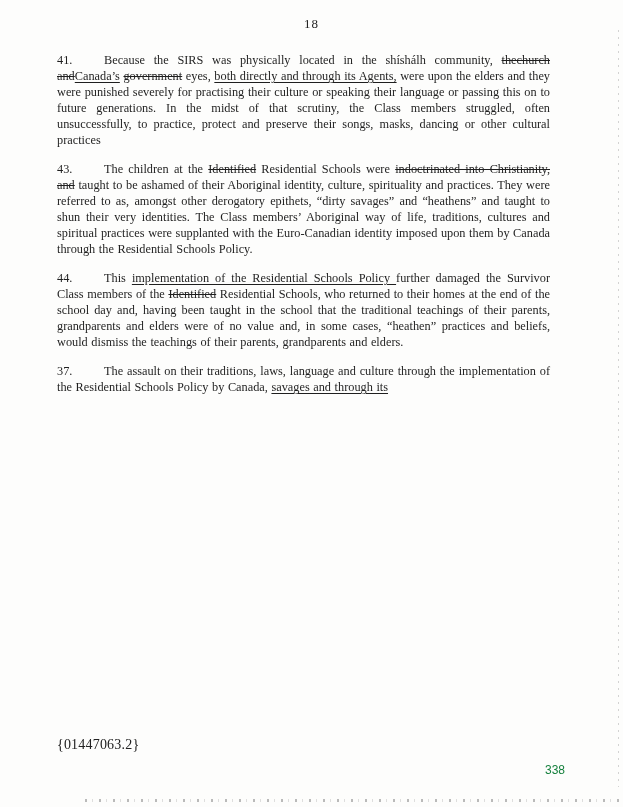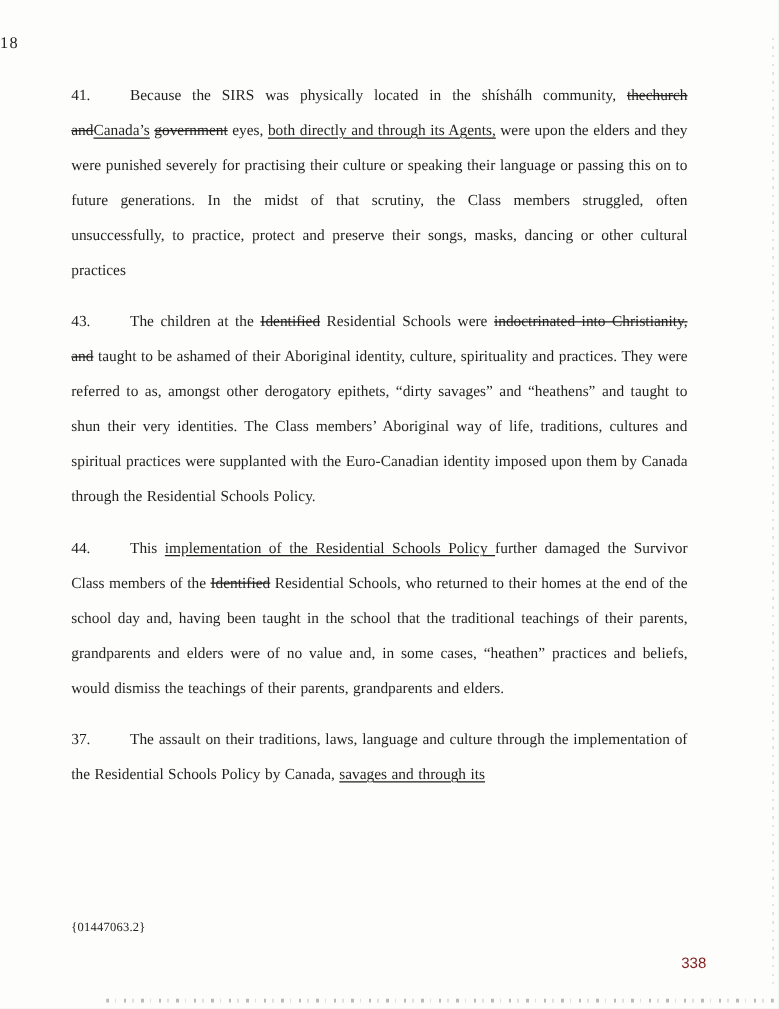--- a/index.html
+++ b/index.html
@@ -10,67 +10,67 @@
   .page {
     position: relative;
     width: 623px;
     height: 807px;
     background: #fdfdfc;
     overflow: hidden;
     font-family: "Liberation Serif", "DejaVu Serif", serif;
     color: #1f1f1f;
   }
   .header {
-    padding-top: 26px;
-    text-align: left;
+    padding-top: 15px;
+    text-align: center;
     line-height: 16px;
   }
   .top-num {
     font-size: 13px;
     letter-spacing: 1px;
   }
   .content {
     margin: 20px 0 0 57px;
     width: 493px;
   }
   .para {
     margin: 0 0 13px 0;
     font-size: 12.3px;
-    line-height: 28px;
+    line-height: 16px;
     text-align: justify;
     word-spacing: 0.5px;
   }
   .pnum {
     display: inline-block;
     width: 47px;
   }
   .seg-strike {
     text-decoration: line-through;
     text-decoration-thickness: 1px;
   }
   .seg-underline {
     text-decoration: underline;
     text-decoration-thickness: 1px;
     text-underline-offset: 2px;
   }
   .doc-id {
     position: absolute;
     left: 57px;
     top: 737px;
-    font-size: 10px;
+    font-size: 14px;
     letter-spacing: 0.2px;
     color: #222;
   }
   .bates {
     position: absolute;
     left: 545px;
     top: 763px;
     font-family: "Liberation Sans", "DejaVu Sans", sans-serif;
     font-size: 12px;
-    color: #7f1d1d;
+    color: #15803d;
   }
   .scan-bottom {
     position: absolute;
     left: 85px;
     right: 4px;
     top: 799px;
     height: 3px;
     background: repeating-linear-gradient(90deg,
       rgba(120,120,120,0.50) 0 2px, transparent 2px 7px,
       rgba(150,150,150,0.30) 7px 8px, transparent 8px 14px);

